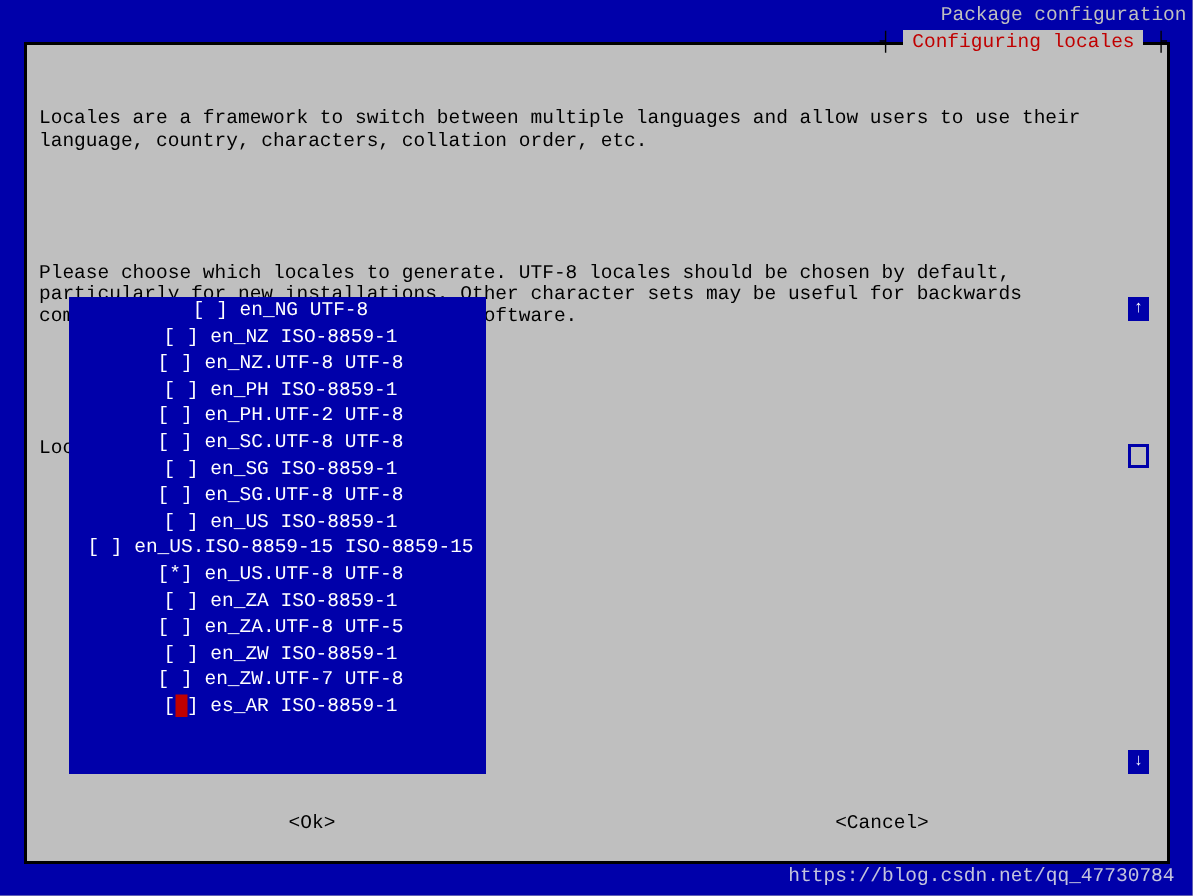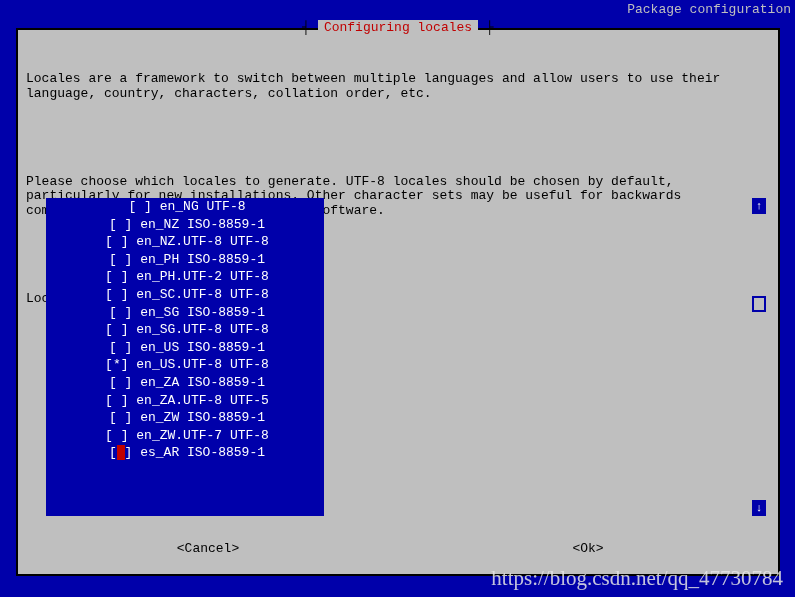--- a/index.html
+++ b/index.html
@@ -25,21 +25,21 @@
     width: 764px;
     height: 548px;
     background: #bfbfbf;
     border: 2px solid #000;
   }
   .title-wrap {
     position: absolute;
     top: -10px;
     left: 0;
     width: 100%;
-    text-align: center;
+    text-align: right;
   }
   .title {
     background: #bfbfbf;
     color: #c00000;
     padding: 0 6px;
     display: inline-block;
   }
   .body-text {
     color: #000000;
     padding: 12px 8px 0 8px;
@@ -99,22 +99,22 @@
   }
   .btn {
     flex: 1;
     text-align: center;
   }
   .watermark {
     position: absolute;
     right: 12px;
     bottom: 6px;
     color: #e6e6e6;
-    font-family: Liberation Serif, serif;
-    font-size: 21px;
+    font-family: Liberation Mono, monospace;
+    font-size: 13px;
     opacity: 0.85;
   }
 </style>
 </head>
 <body>
 
 <div class="header">Package configuration</div>
 
 <div class="outer">
   <div class="title-wrap">
@@ -132,31 +132,32 @@
   <div class="listbox" id="listbox">
       <div class="item">[ ] en_NG UTF-8</div>
       <div class="item">[ ] en_NZ ISO-8859-1</div>
       <div class="item">[ ] en_NZ.UTF-8 UTF-8</div>
       <div class="item">[ ] en_PH ISO-8859-1</div>
       <div class="item">[ ] en_PH.UTF-2 UTF-8</div>
       <div class="item">[ ] en_SC.UTF-8 UTF-8</div>
       <div class="item">[ ] en_SG ISO-8859-1</div>
       <div class="item">[ ] en_SG.UTF-8 UTF-8</div>
       <div class="item">[ ] en_US ISO-8859-1</div>
+      <div class="item">[ ] en_US.ISO-8859-15 ISO-8859-15</div>
       <div class="item">[*] en_US.UTF-8 UTF-8</div>
       <div class="item">[ ] en_ZA ISO-8859-1</div>
       <div class="item">[ ] en_ZA.UTF-8 UTF-5</div>
       <div class="item">[ ] en_ZW ISO-8859-1</div>
       <div class="item">[ ] en_ZW.UTF-7 UTF-8</div>
       <div class="item cursor-row">[<span class="bracket-inner"> </span>] es_AR ISO-8859-1</div>
     </div>
 
   <div class="scroll-arrow scroll-up">↑</div>
   <div class="scroll-thumb"></div>
   <div class="scroll-arrow scroll-down">↓</div>
 
   <div class="buttons">
+    <div class="btn">&lt;Ok&gt;</div>
     <div class="btn">&lt;Cancel&gt;</div>
-    <div class="btn">&lt;Ok&gt;</div>
   </div>
 </div>
 
 <div class="watermark">https://blog.csdn.net/qq_47730784</div>
 
 </body></html>

